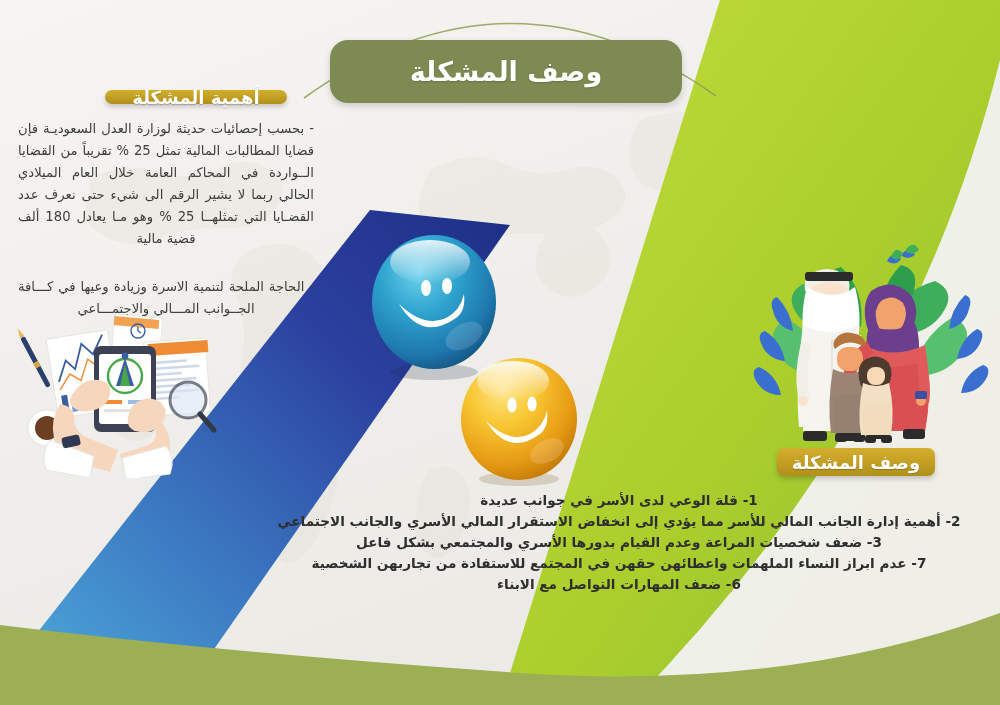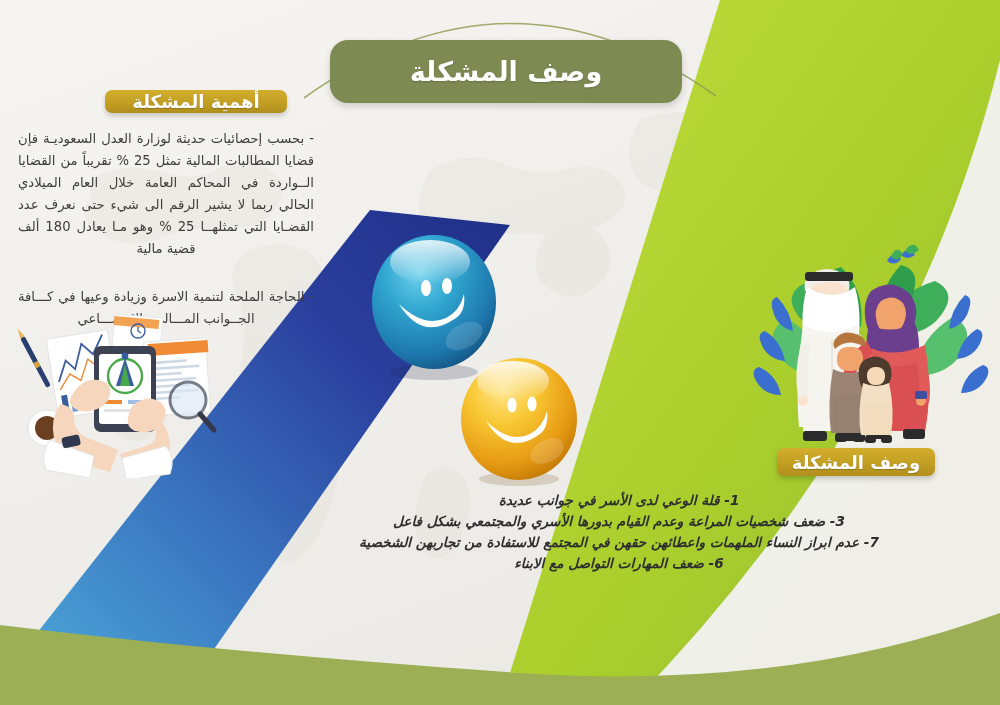--- a/index.html
+++ b/index.html
@@ -51,39 +51,39 @@
     position:absolute;
     background:linear-gradient(180deg,#d3ae2e 0%,#c29e22 55%,#b08f1d 100%);
     border-radius:7px;
     display:flex; align-items:center; justify-content:center;
     box-shadow:0 3px 5px rgba(0,0,0,.18);
   }
   .badge-gold span {
     color:#ffffff; font-size:18px; font-weight:bold;
     text-shadow:0 1px 1px rgba(0,0,0,.22);
   }
-  #badge-importance { left:105px; top:90px; width:182px; height:23px; }
+  #badge-importance { left:105px; top:90px; width:182px; height:14px; }
   #badge-description { left:777px; top:448px; width:158px; height:28px; }
 
   
   .left-text {
-    position:absolute; left:18px; top:128px; width:296px;
+    position:absolute; left:18px; top:118px; width:296px;
     text-align:justify; direction:rtl;
     color:#3b3b3b;
   }
   .para {
     font-size:13.2px; line-height:22px; color:#3d3d3d;
     text-align:justify; text-align-last:center;
   }
   .para + .para { margin-top:26px; }
 
   
   .bullets {
     position:absolute; right:28px; top:490px; width:706px;
-    direction:rtl; text-align:center;font-style:italic;
+    direction:rtl; text-align:center;
   }
   .bullet {
     font-size:13.6px; line-height:21px; color:#2e2e2e; font-weight:600;
     white-space:nowrap;
   }
 
   
   .smiley { position:absolute; }
   #smiley-blue { left:364px; top:232px; width:140px; height:150px; }
   #smiley-gold { left:455px; top:355px; width:128px; height:132px; }
@@ -355,18 +355,19 @@
       <rect x="136" y="192" width="11" height="8" rx="3" fill="#2b2b2b"></rect>
     </g>
   </svg>
 
   <div class="badge-gold" id="badge-description">
     <span>وصف المشكلة</span>
   </div>
 
   <div class="bullets">
     <div class="bullet">1- قلة الوعي لدى الأسر في جوانب عديدة</div>
+    <div class="bullet">2- أهمية إدارة الجانب المالي للأسر مما يؤدي إلى انخفاض الاستقرار المالي الأسري والجانب الاجتماعي</div>
     <div class="bullet">3- ضعف شخصيات المراعة وعدم القيام بدورها الأسري والمجتمعي بشكل فاعل</div>
     <div class="bullet">7- عدم ابراز النساء الملهمات واعطائهن حقهن في المجتمع للاستفادة من تجاربهن الشخصية</div>
     <div class="bullet">6- ضعف المهارات التواصل مع الابناء</div>
   </div>
 
 </div>
 
 </body></html>

